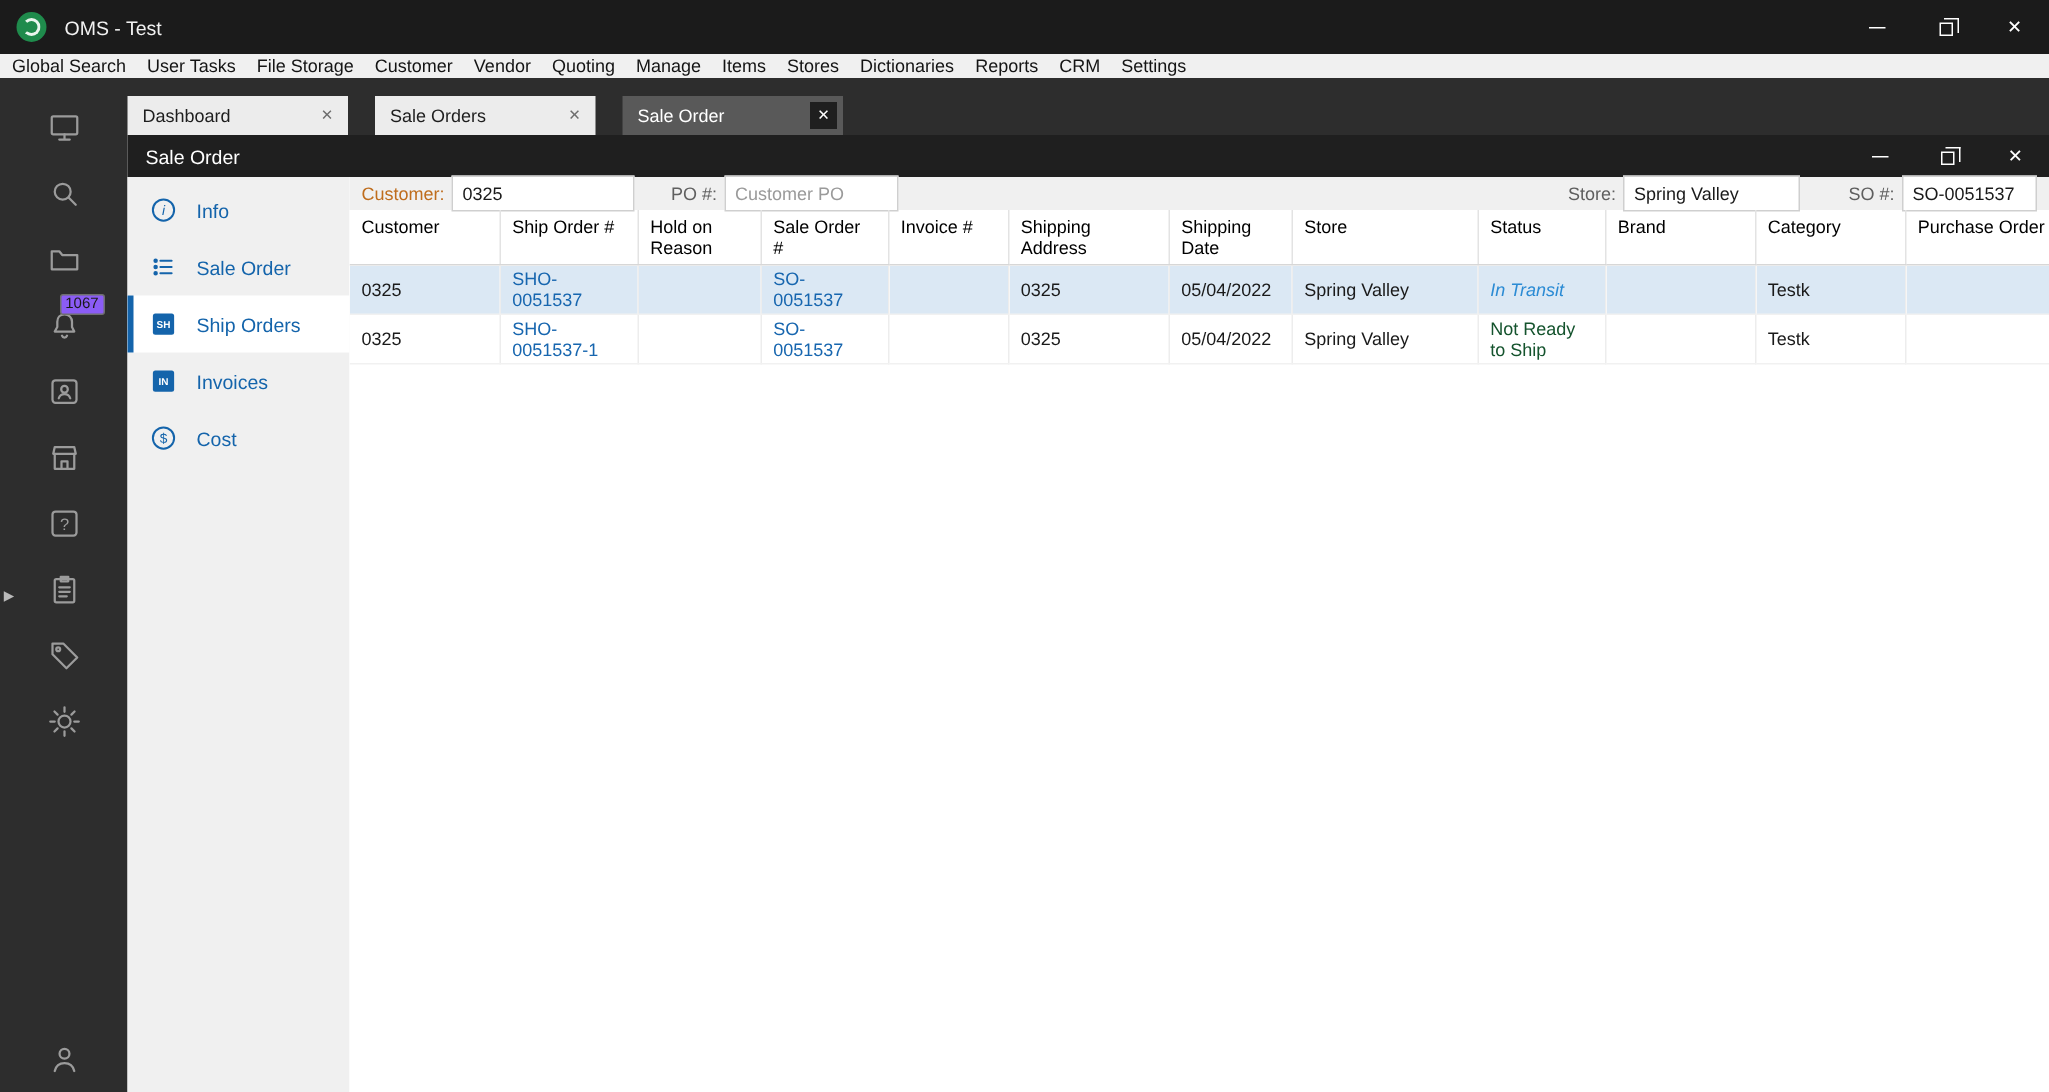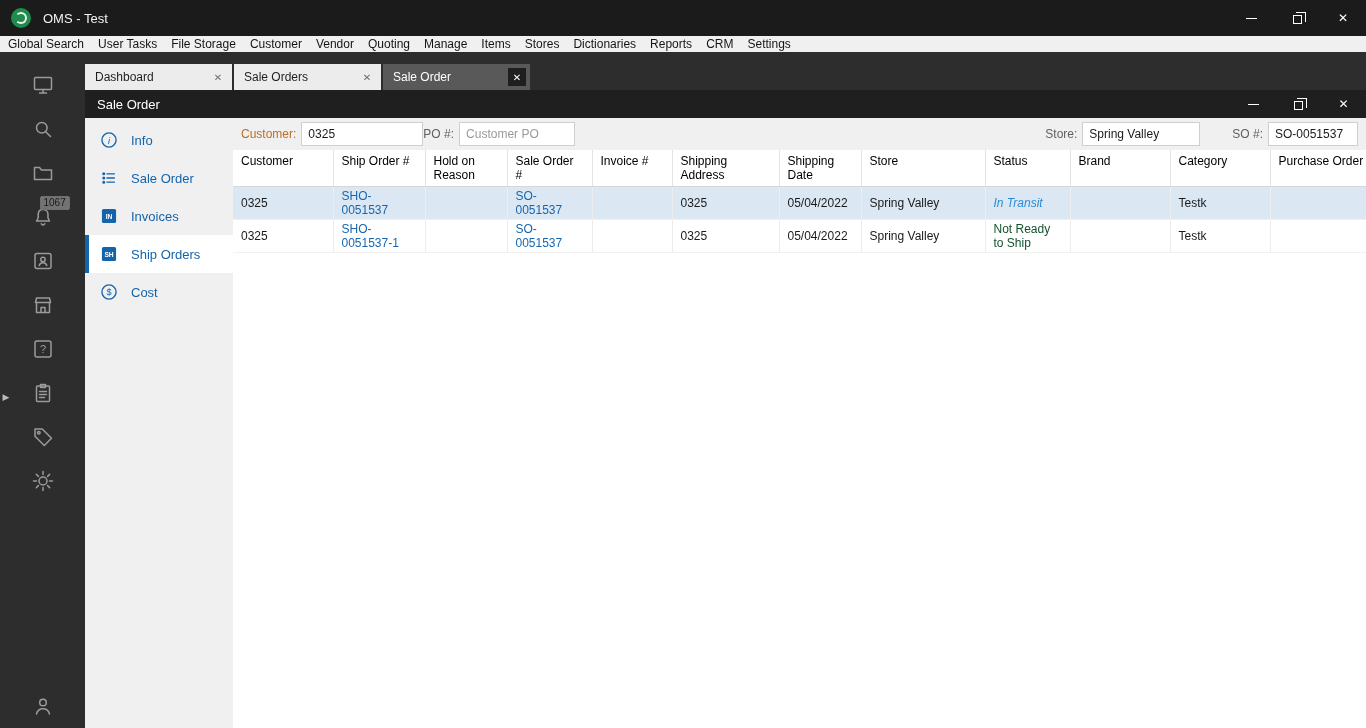--- a/index.html
+++ b/index.html
@@ -28,29 +28,29 @@
   .menubar { position:absolute; top:36px; left:0; right:0; height:16px; background:#f0f0f0;
     display:flex; align-items:stretch; padding-left:1px; }
   .menu-item { padding:0 7px; font-size:12px; color:#141414; display:flex; align-items:center; cursor:default; }
 
   
   .sidebar { position:absolute; top:64px; left:0; bottom:0; width:85px; background:#2d2d2d; }
   .side-icons { display:flex; flex-direction:column; align-items:center; padding-top:9px; gap:20px; }
   .icon-wrap { position:relative; width:24px; height:24px; }
   .sicon { width:24px; height:24px; stroke:#9b9b9b; fill:none; stroke-width:1.5;
     stroke-linecap:round; stroke-linejoin:round; display:block; }
-  .badge { position:absolute; top:-9px; left:9px; background:#737373; border:1px solid #6f6f6f;
+  .badge { position:absolute; top:-9px; left:9px; background:#8b5cf6; border:1px solid #6f6f6f;
     border-radius:2px; font-size:10px; line-height:12px; padding:0 3px; color:#1a1a1a; white-space:nowrap; }
   .side-bottom { position:absolute; bottom:10px; left:0; width:85px; display:flex; justify-content:center; }
   .expander { position:absolute; left:1px; top:388px; width:10px; height:18px; color:#b9b9b9;
     font-size:9px; display:flex; align-items:center; justify-content:center; z-index:5; }
 
   
   .tabstrip { position:absolute; top:64px; left:85px; right:0; height:26px; background:#2d2d2d;
-    display:flex; gap:2px; }
+    display:flex; gap:18px; }
   .tab { width:147px; background:#ececec; color:#1e1e1e; font-size:12px; display:flex;
     align-items:center; padding-left:10px; }
   .tab-label { white-space:nowrap; overflow:hidden; text-overflow:ellipsis; }
   .tab-close { margin-left:auto; margin-right:6px; width:16px; height:16px; display:flex;
     align-items:center; justify-content:center; color:#6d6d6d; font-size:10px; }
   .tab.active { background:#595959; color:#fff; }
   .tab.active .tab-close { background:#1f1f1f; color:#fff; width:18px; height:18px; margin-right:4px; }
 
   
   .docwin { position:absolute; top:90px; left:85px; right:0; bottom:0; background:#fff;
@@ -66,29 +66,29 @@
   .docnav-item { height:38px; display:flex; align-items:center; gap:12px; padding-left:14px;
     color:#1464ab; font-size:13px; position:relative; cursor:default; }
   .docnav-item.active { background:#fff; }
   .docnav-item.active::before { content:""; position:absolute; left:0; top:0; bottom:0; width:4px; background:#1464ab; }
   .nicon { width:20px; height:20px; stroke:#1464ab; fill:none; stroke-width:1.6;
     stroke-linecap:round; stroke-linejoin:round; flex:0 0 auto; display:block; }
   .docnav-count { margin-left:auto; margin-right:10px; color:#2b2b2b; font-size:13px; }
 
   
   .content { flex:1; display:flex; flex-direction:column; min-width:0; background:#fff; }
-  .formbar { height:32px; background:#f0f0f0; display:flex; align-items:center; padding:0 8px;
+  .formbar { height:22px; background:#f0f0f0; display:flex; align-items:center; padding:0 8px;
     font-size:12px; flex:0 0 auto; }
   .f-label { color:#5f5f5f; margin-right:5px; white-space:nowrap; }
   .f-label.req { color:#bf6d1d; }
   .f-input { height:24px; border:1px solid #cfcfcf; background:#fff; padding:0 6px; font-size:12px;
     font-family:"Liberation Sans", sans-serif; color:#1a1a1a; }
   .f-input::placeholder { color:#9a9a9a; }
   .w122 { width:122px; } .w116 { width:116px; } .w118 { width:118px; } .w90 { width:90px; }
-  .ml24 { } .ml20 { margin-left:32px; }
+  .ml24 { margin-left:24px; } .ml20 { margin-left:32px; }
   .f-spacer { flex:1; }
 
   
   .grid-wrap { flex:1; overflow:hidden; }
   table.grid { border-collapse:collapse; table-layout:fixed; width:100%; font-size:12px; }
   table.grid th { font-weight:normal; text-align:left; vertical-align:top; padding:4px 8px;
     height:34px; color:#000; border-right:1px solid #e3e3e3; border-bottom:1px solid #d7d7d7;
     overflow:hidden; white-space:normal; }
   table.grid th:last-child { border-right:none; white-space:nowrap; }
   table.grid td { padding:2px 8px; height:31px; vertical-align:middle; color:#1a1a1a;
@@ -254,33 +254,33 @@
       </div>
       <div class="docnav-item">
         <svg class="nicon" viewBox="0 0 24 24">
             <circle cx="5.7" cy="7" r="1" fill="#1464ab"></circle>
             <circle cx="5.7" cy="12" r="1" fill="#1464ab"></circle>
             <circle cx="5.7" cy="17" r="1" fill="#1464ab"></circle>
             <path d="M9.5 7h9M9.5 12h9M9.5 17h9"></path>
           </svg>
         <span>Sale Order</span>
       </div>
+      <div class="docnav-item active">
+        <svg class="nicon" viewBox="0 0 24 24">
+            <rect x="3.5" y="3.5" width="17" height="17" rx="2" fill="#1464ab" stroke="none"></rect>
+            <text x="12" y="15" text-anchor="middle" font-size="8" font-weight="bold" fill="#ffffff" stroke="none">SH</text>
+          </svg>
+        <span>Ship Orders</span>
+      </div>
       <div class="docnav-item">
         <svg class="nicon" viewBox="0 0 24 24">
             <rect x="3.5" y="3.5" width="17" height="17" rx="2" fill="#1464ab" stroke="none"></rect>
             <text x="12" y="15" text-anchor="middle" font-size="8" font-weight="bold" fill="#ffffff" stroke="none">IN</text>
           </svg>
         <span>Invoices</span>
-      </div>
-      <div class="docnav-item active">
-        <svg class="nicon" viewBox="0 0 24 24">
-            <rect x="3.5" y="3.5" width="17" height="17" rx="2" fill="#1464ab" stroke="none"></rect>
-            <text x="12" y="15" text-anchor="middle" font-size="8" font-weight="bold" fill="#ffffff" stroke="none">SH</text>
-          </svg>
-        <span>Ship Orders</span>
       </div>
       <div class="docnav-item">
         <svg class="nicon" viewBox="0 0 24 24">
             <circle cx="12" cy="12" r="8.5"></circle>
             <text x="12" y="16" text-anchor="middle" font-size="11" fill="#1464ab" stroke="none">$</text>
           </svg>
         <span>Cost</span>
       </div>
     </div>
 

